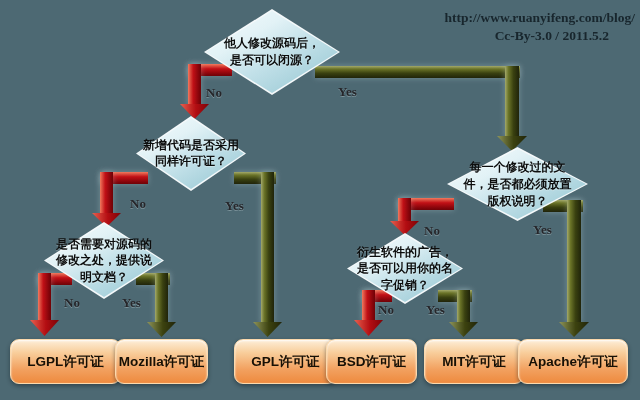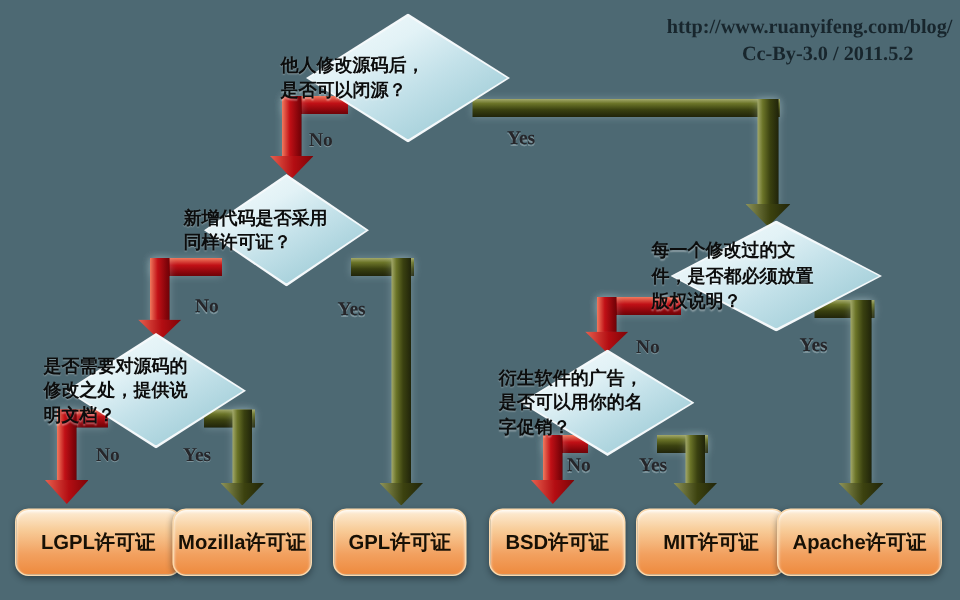--- a/index.html
+++ b/index.html
@@ -26,21 +26,21 @@
     background:rgba(250,253,254,0.95);
     filter:drop-shadow(0 0 3px rgba(222,240,246,0.55));
   }
   .diamond .shape-inner {
     position:absolute; inset:2px;
     clip-path:polygon(50% 0,100% 50%,50% 100%,0 50%);
     background:linear-gradient(150deg,#f6fcfd 0%,#e2f2f6 32%,#c3e1e9 55%,#a9d2dc 78%,#c9e5eb 100%);
   }
   .diamond .qtext {
     position:absolute; top:50%; left:50%; transform:translate(-50%,-50%);
-    width:125%; text-align:left; white-space:pre-line;
+    width:125%; text-align:center; white-space:pre-line;
     font-size:12px; font-weight:bold; color:#0c0d0d; line-height:1.4;
     text-shadow:0 1px 1px rgba(255,255,255,0.35);
   }
 
   
   .bar { position:absolute; box-shadow:0 0 6px rgba(216,234,240,0.30); }
   .red-h { background:linear-gradient(to bottom,#f07a5e 0%,#c11016 40%,#82040a 85%,#6f0307 100%); }
   .red-v { background:linear-gradient(to right,#f07a5e 0%,#c11016 40%,#82040a 85%,#6f0307 100%); }
   .olv-h { background:linear-gradient(to bottom,#a3a96b 0%,#6b7428 25%,#3a4110 60%,#20240a 100%); }
   .olv-v { background:linear-gradient(to right,#a3a96b 0%,#6b7428 25%,#3a4110 60%,#20240a 100%); }
@@ -164,18 +164,18 @@
     <div class="shape">
         <div class="shape-inner"></div>
       </div>
     <div class="qtext">衍生软件的广告，
 是否可以用你的名
 字促销？</div>
   </div>
 
   <div class="license" style="left:10px;width:111px;">LGPL许可证</div>
   <div class="license" style="left:115px;width:93px;">Mozilla许可证</div>
-  <div class="license" style="left:222px;width:89px;">GPL许可证</div>
+  <div class="license" style="left:234px;width:103px;">GPL许可证</div>
   <div class="license" style="left:326px;width:91px;">BSD许可证</div>
   <div class="license" style="left:424px;width:100px;">MIT许可证</div>
   <div class="license" style="left:518px;width:110px;">Apache许可证</div>
 
 </div>
 
 </body></html>

